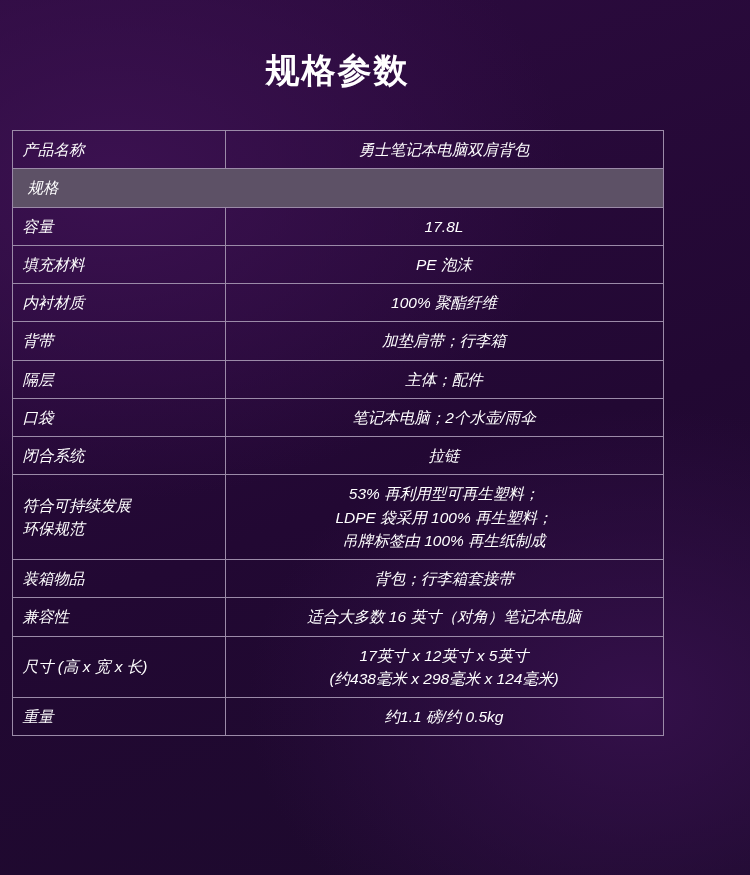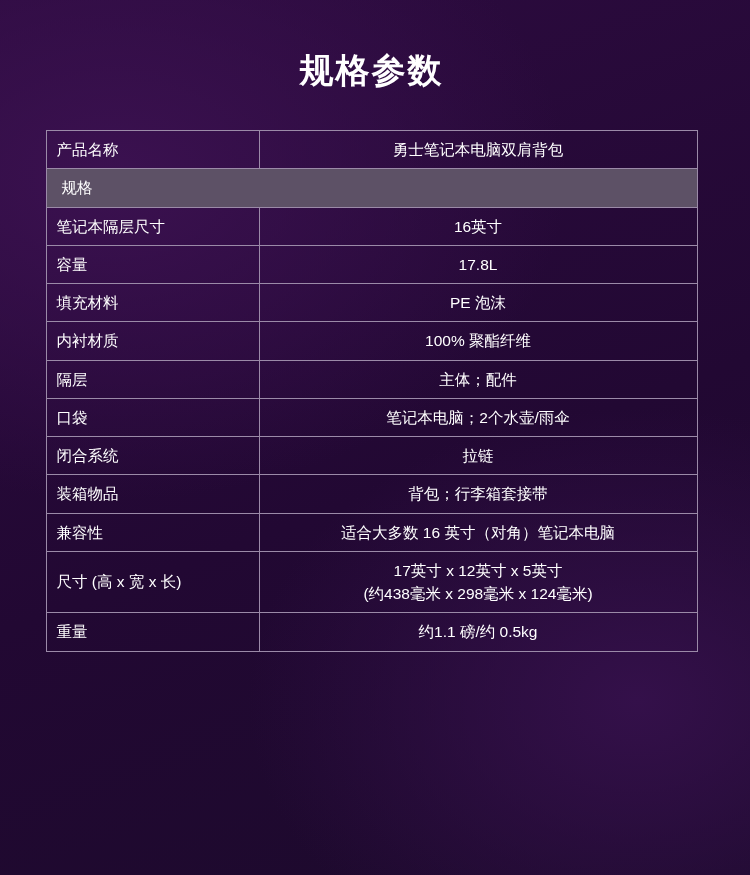--- a/index.html
+++ b/index.html
@@ -17,34 +17,34 @@
       linear-gradient(160deg, #2d0b40 0%, #220833 55%, #1c0a2c 100%);
     font-family: "Liberation Sans", "DejaVu Sans", sans-serif;
     color: #ffffff;
     overflow: hidden;
   }
   .page {
     width: 675px;
     height: 875px;
     position: relative;
     box-sizing: border-box;
-    margin-left: 34px;
   }
   .title {
     text-align: center;
     font-size: 34px;
     font-weight: bold;
     letter-spacing: 2px;
     padding-top: 48px;
     padding-bottom: 0;
     color: #ffffff;
   }
   .table-wrap {
     margin: 36px auto 0 auto;
     width: 652px;
+    font-style: italic;
   }
   table.spec {
     width: 100%;
     border-collapse: collapse;
     table-layout: fixed;
     background: transparent;
   }
   table.spec td {
     border: 1px solid #9b8aa8;
     color: #ffffff;
@@ -87,46 +87,57 @@
     <table class="spec">
       <tbody>
           <tr>
             <td class="label">产品名称</td>
             <td class="value">勇士笔记本电脑双肩背包</td>
           </tr>
           <tr class="section">
             <td colspan="2">规格</td>
           </tr>
           <tr>
-            <td class="label">笔记本隔层尺寸</td>
-            <td class="value">16英寸</td>
-          </tr>
-          <tr>
             <td class="label">容量</td>
             <td class="value">17.8L</td>
           </tr>
           <tr>
             <td class="label">填充材料</td>
             <td class="value">PE 泡沫</td>
           </tr>
           <tr>
             <td class="label">内衬材质</td>
             <td class="value">100% 聚酯纤维</td>
           </tr>
           <tr>
+            <td class="label">背带</td>
+            <td class="value">加垫肩带；行李箱</td>
+          </tr>
+          <tr>
             <td class="label">隔层</td>
             <td class="value">主体；配件</td>
           </tr>
           <tr>
             <td class="label">口袋</td>
             <td class="value">笔记本电脑；2个水壶/雨伞</td>
           </tr>
           <tr>
             <td class="label">闭合系统</td>
             <td class="value">拉链</td>
+          </tr>
+          <tr class="row-tall">
+            <td class="label multiline">
+              <div>符合可持续发展</div>
+              <div>环保规范</div>
+            </td>
+            <td class="value multiline">
+              <div>53% 再利用型可再生塑料；</div>
+              <div>LDPE 袋采用 100% 再生塑料；</div>
+              <div>吊牌标签由 100% 再生纸制成</div>
+            </td>
           </tr>
           <tr>
             <td class="label">装箱物品</td>
             <td class="value">背包；行李箱套接带</td>
           </tr>
           <tr>
             <td class="label">兼容性</td>
             <td class="value">适合大多数 16 英寸（对角）笔记本电脑</td>
           </tr>
           <tr class="row-tall">

